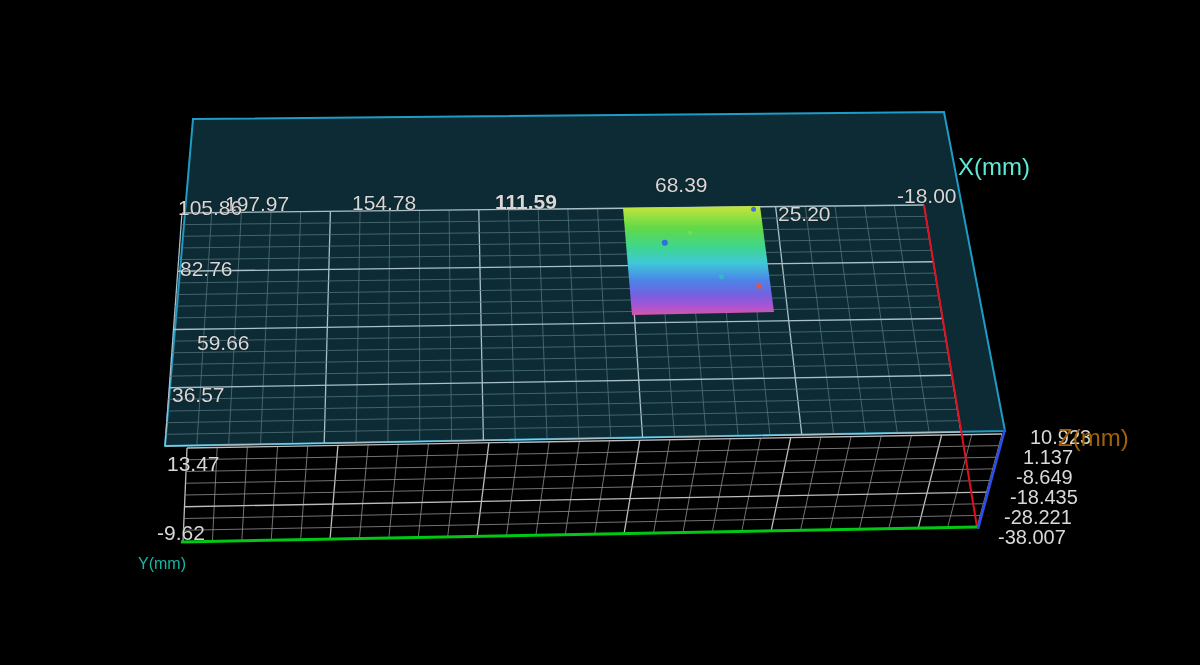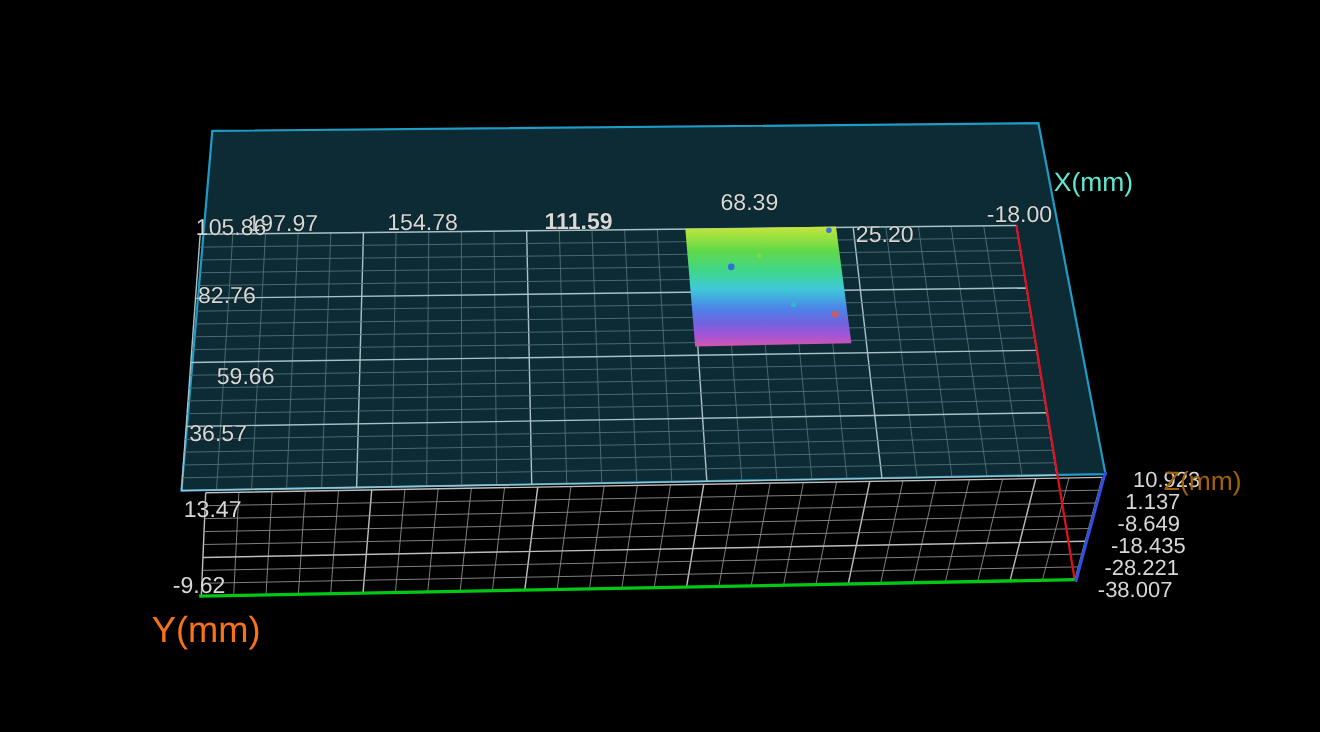--- a/index.html
+++ b/index.html
@@ -140,16 +140,16 @@
       <div class="tick" style="left: 172px; top: 384px;">36.57</div>
       <div class="tick" style="left: 167px; top: 453px;">13.47</div>
       <div class="tick" style="left: 157px; top: 522px;">-9.62</div>
       <div class="tick z" style="left: 1030px; top: 427px;">10.923</div>
       <div class="tick z" style="left: 1023px; top: 447px;">1.137</div>
       <div class="tick z" style="left: 1016px; top: 467px;">-8.649</div>
       <div class="tick z" style="left: 1010px; top: 487px;">-18.435</div>
       <div class="tick z" style="left: 1004px; top: 507px;">-28.221</div>
       <div class="tick z" style="left: 998px; top: 527px;">-38.007</div>
       <div class="axis-title" style="left: 958px; top: 155px; color: #5eead4; font-size: 24px;">X(mm)</div>
-      <div class="axis-title" style="left: 138px; top: 556px; color: #f97316; font-size: 33px;">Y(mm)</div>
+      <div class="axis-title" style="left: 138px; top: 556px; color: #14b8a6; font-size: 16px;">Y(mm)</div>
       <div class="axis-title" style="left: 1058px; top: 426px; color: #a16207; font-size: 24px;">Z(mm)</div>
     </div>
 </div>
 
 </body></html>

